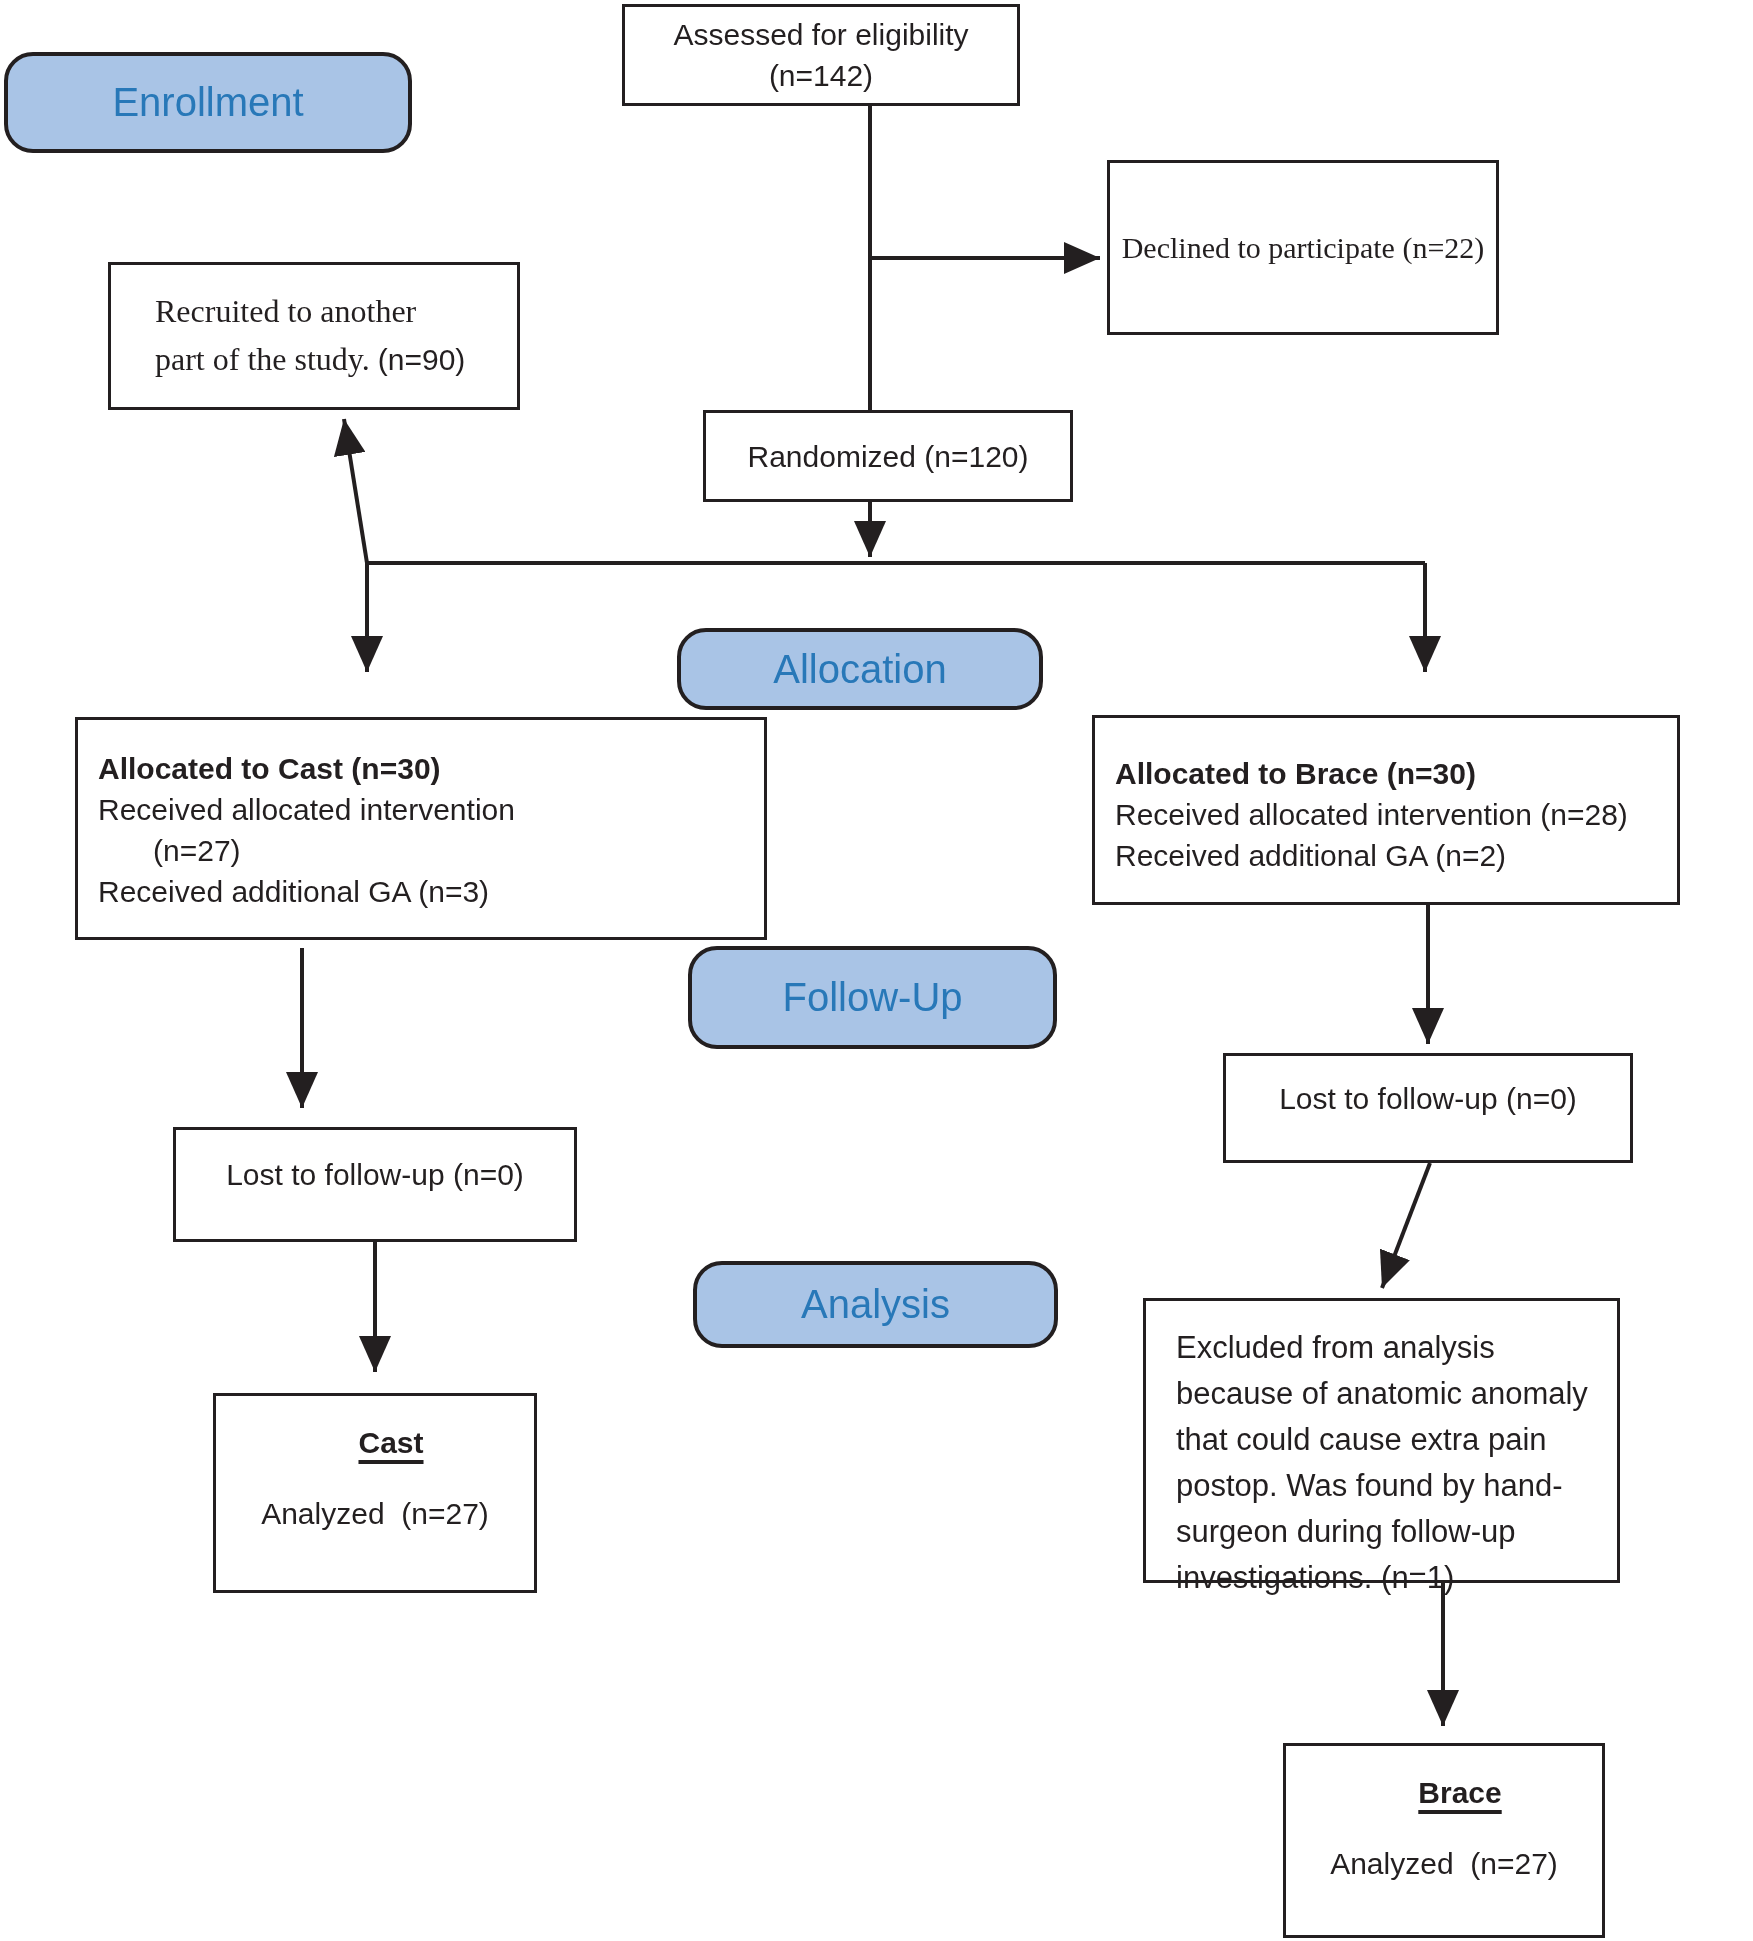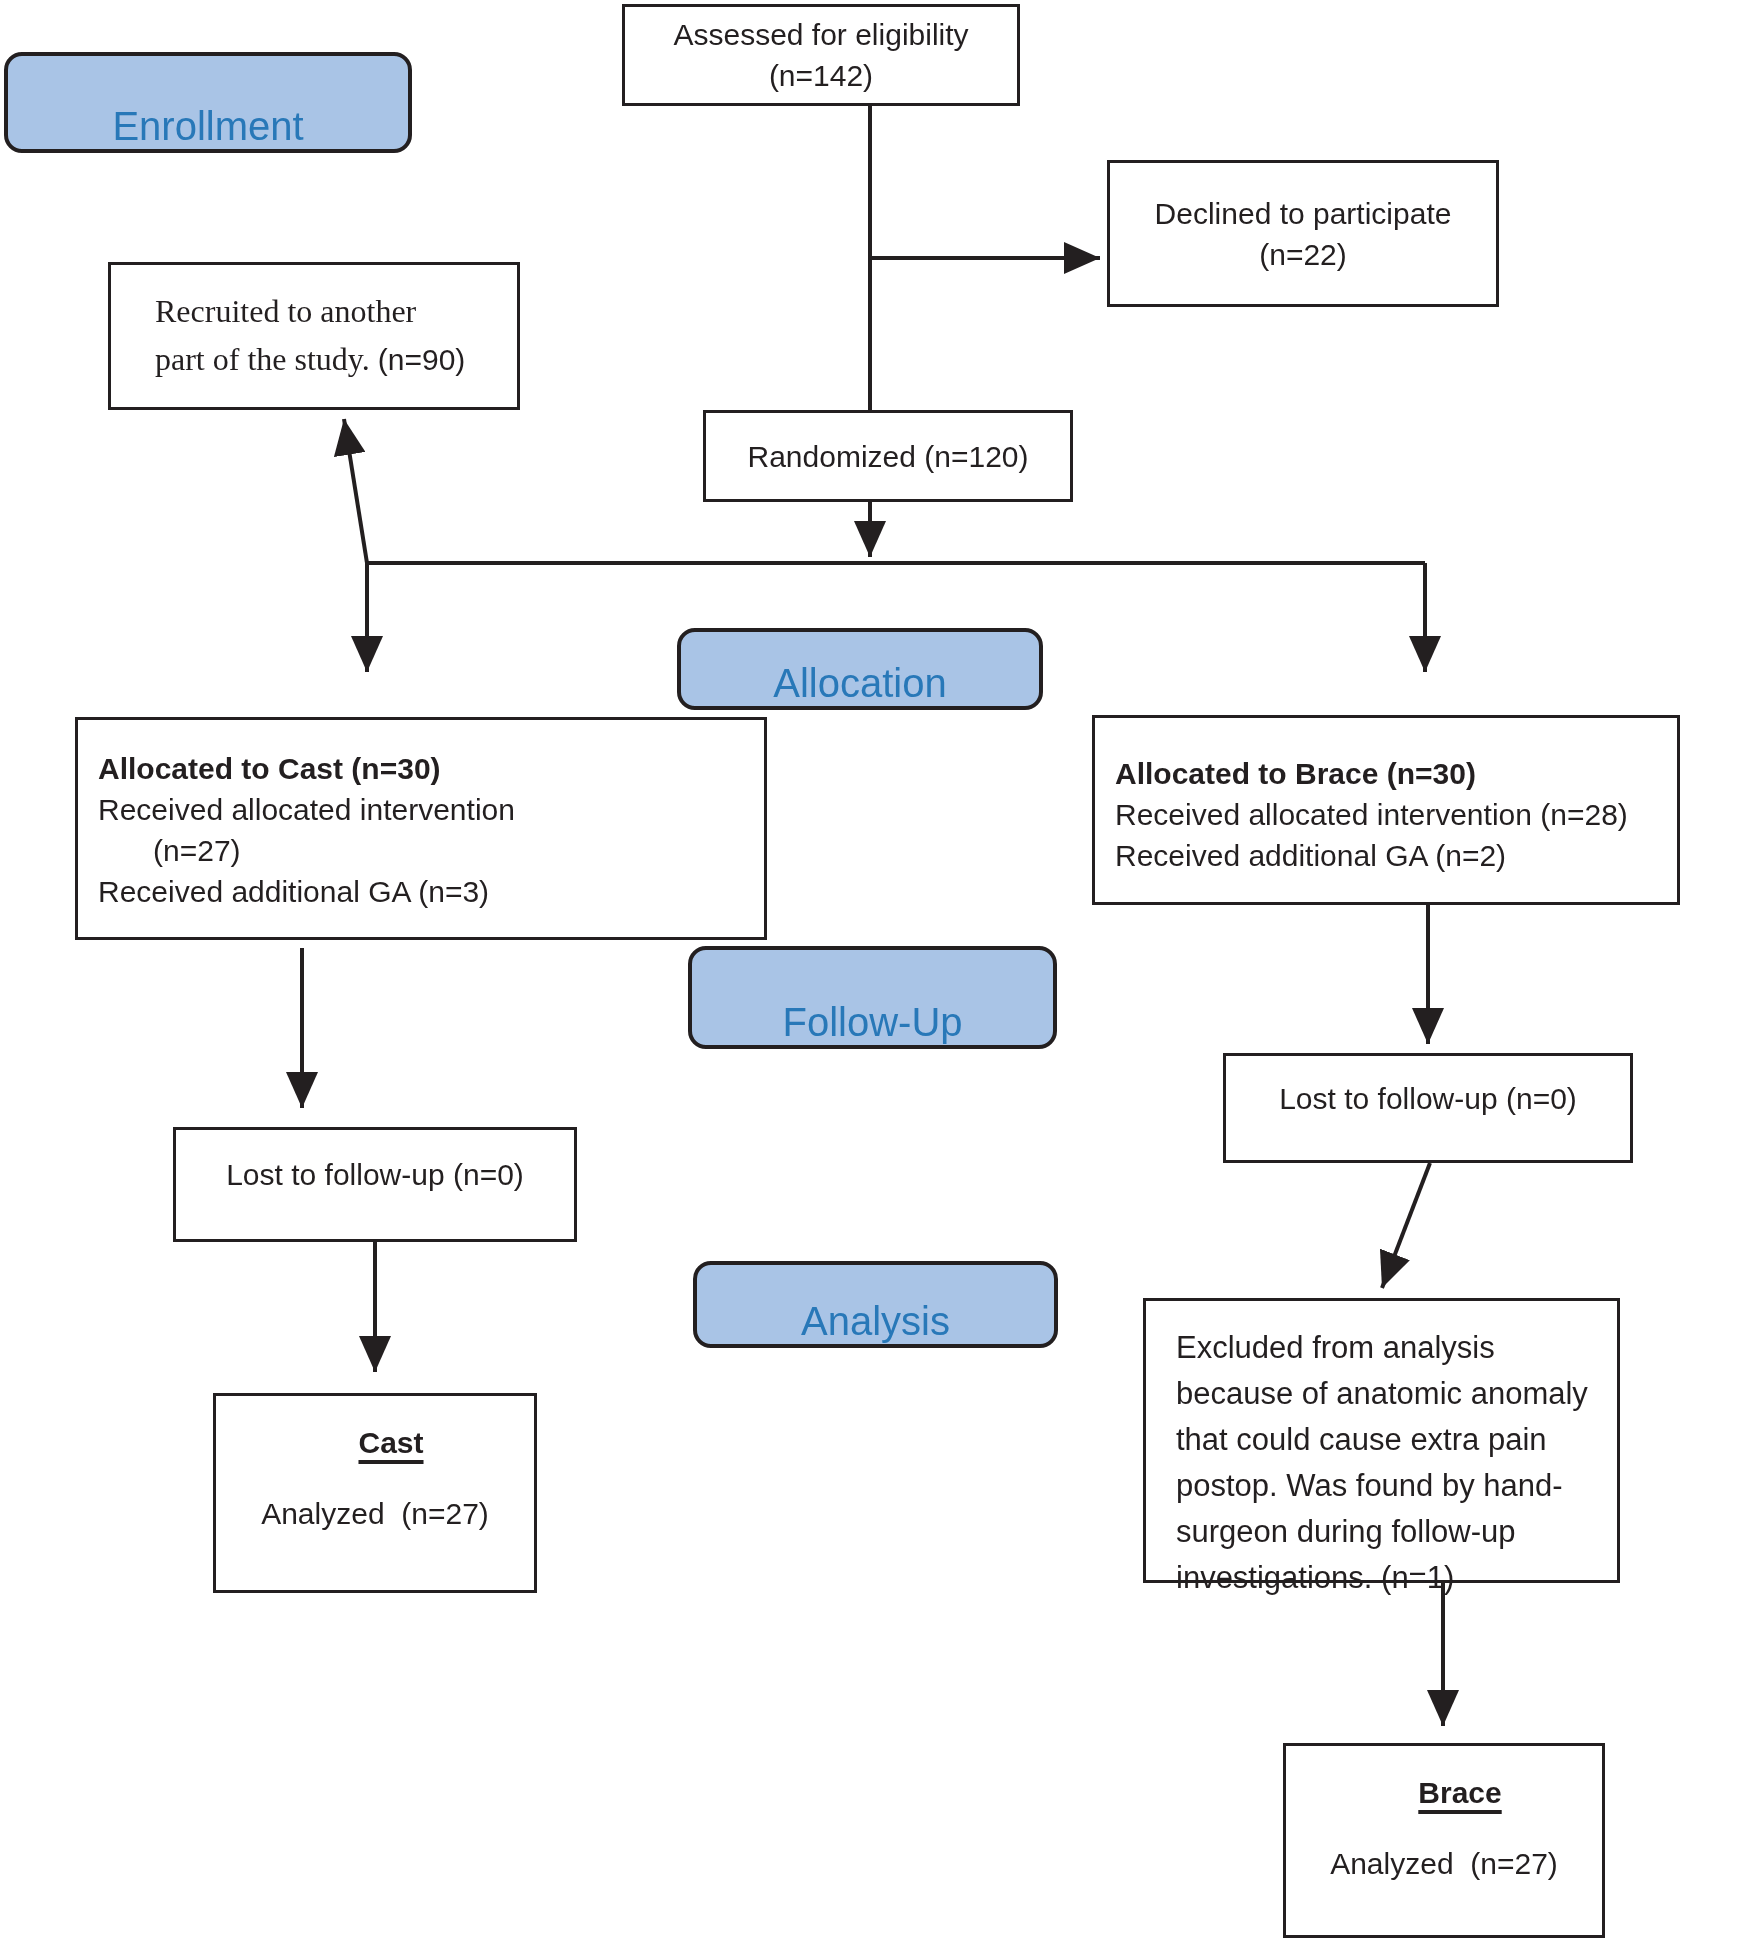--- a/index.html
+++ b/index.html
@@ -43,43 +43,43 @@
     align-items: center;
     justify-content: center;
     text-align: center;
   }
   .leftpad { padding: 28px 18px 0 20px; }
 
   .stage-label {
     position: absolute;
     background: var(--stage-fill);
     border: 4px solid var(--box-border);
-    border-radius: 18px;
+    border-radius: 29px;
     box-sizing: border-box;
     display: flex;
-    align-items: flex-end;
+    align-items: center;
     justify-content: center;
     color: var(--stage-text);
     font-size: 40px;
   }
 
   .bold { font-weight: bold; }
   .serif { font-family: "Liberation Serif", serif; font-size: 32px; }
   .indent { text-indent: 55px; }
   .underlined {
     font-weight: bold;
     text-decoration: underline;
     text-decoration-thickness: 4px;
     text-underline-offset: 7px;
   }
   .pre { white-space: pre-wrap; }
 
   
   #assessed   { left: 622px;  top: 4px;    width: 398px; height: 102px; }
-  #declined   { left: 1107px; top: 160px;  width: 392px; height: 147px; }
+  #declined   { left: 1107px; top: 160px;  width: 392px; height: 175px; font-family: Liberation Serif, serif; }
   #recruited  { left: 108px;  top: 262px;  width: 412px; height: 148px; padding: 22px 10px 0 44px; line-height: 48px; }
   #randomized { left: 703px;  top: 410px;  width: 370px; height: 92px; }
   #alloc-cast  { left: 75px;   top: 717px;  width: 692px; height: 223px; }
   #alloc-brace { left: 1092px; top: 715px;  width: 588px; height: 190px; padding-top: 35px; }
   #lost-cast  { left: 173px;  top: 1127px; width: 404px; height: 115px; align-items: flex-start; padding-top: 24px; }
   #lost-brace { left: 1223px; top: 1053px; width: 410px; height: 110px; align-items: flex-start; padding-top: 22px; }
   #excluded   { left: 1143px; top: 1298px; width: 477px; height: 285px; padding: 24px 26px 0 30px; font-size: 31px; line-height: 46px; }
   #cast-final  { left: 213px;  top: 1393px; width: 324px; height: 200px; text-align: center; padding-top: 26px; }
   #brace-final { left: 1283px; top: 1743px; width: 322px; height: 195px; text-align: center; padding-top: 26px; }
   .final-title { display: block; margin-bottom: 30px; padding-left: 32px; }

